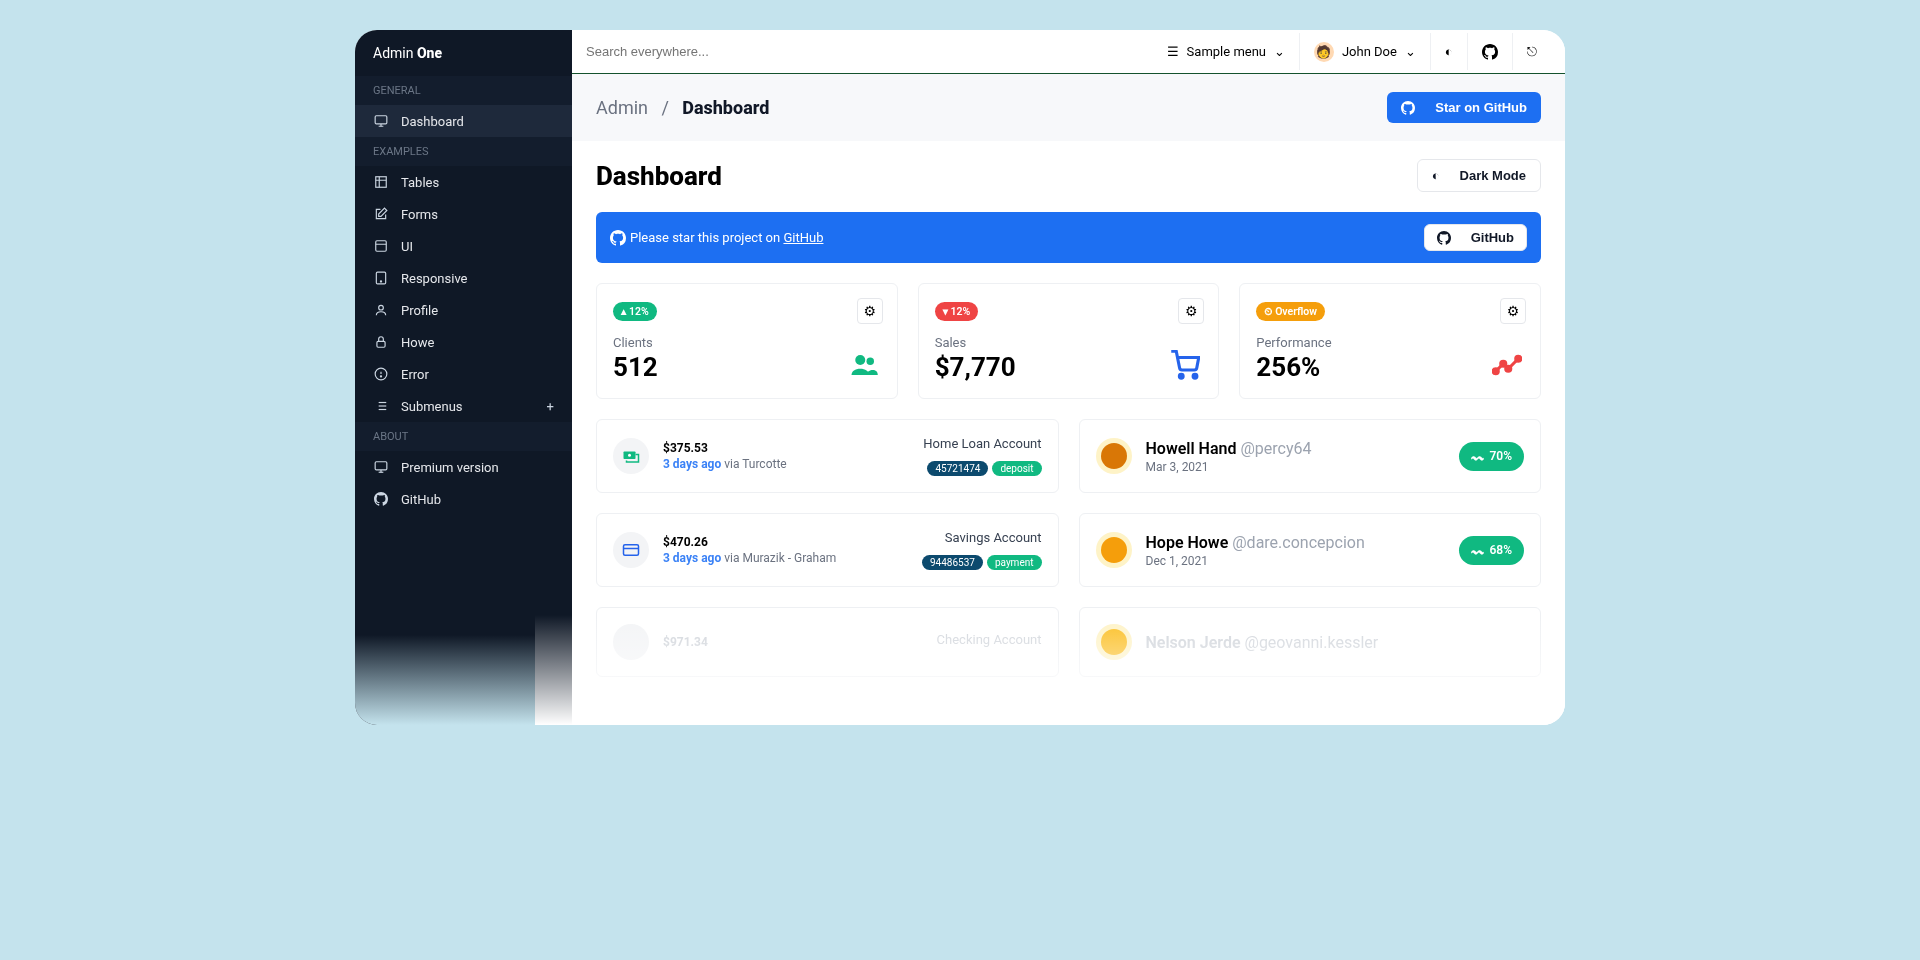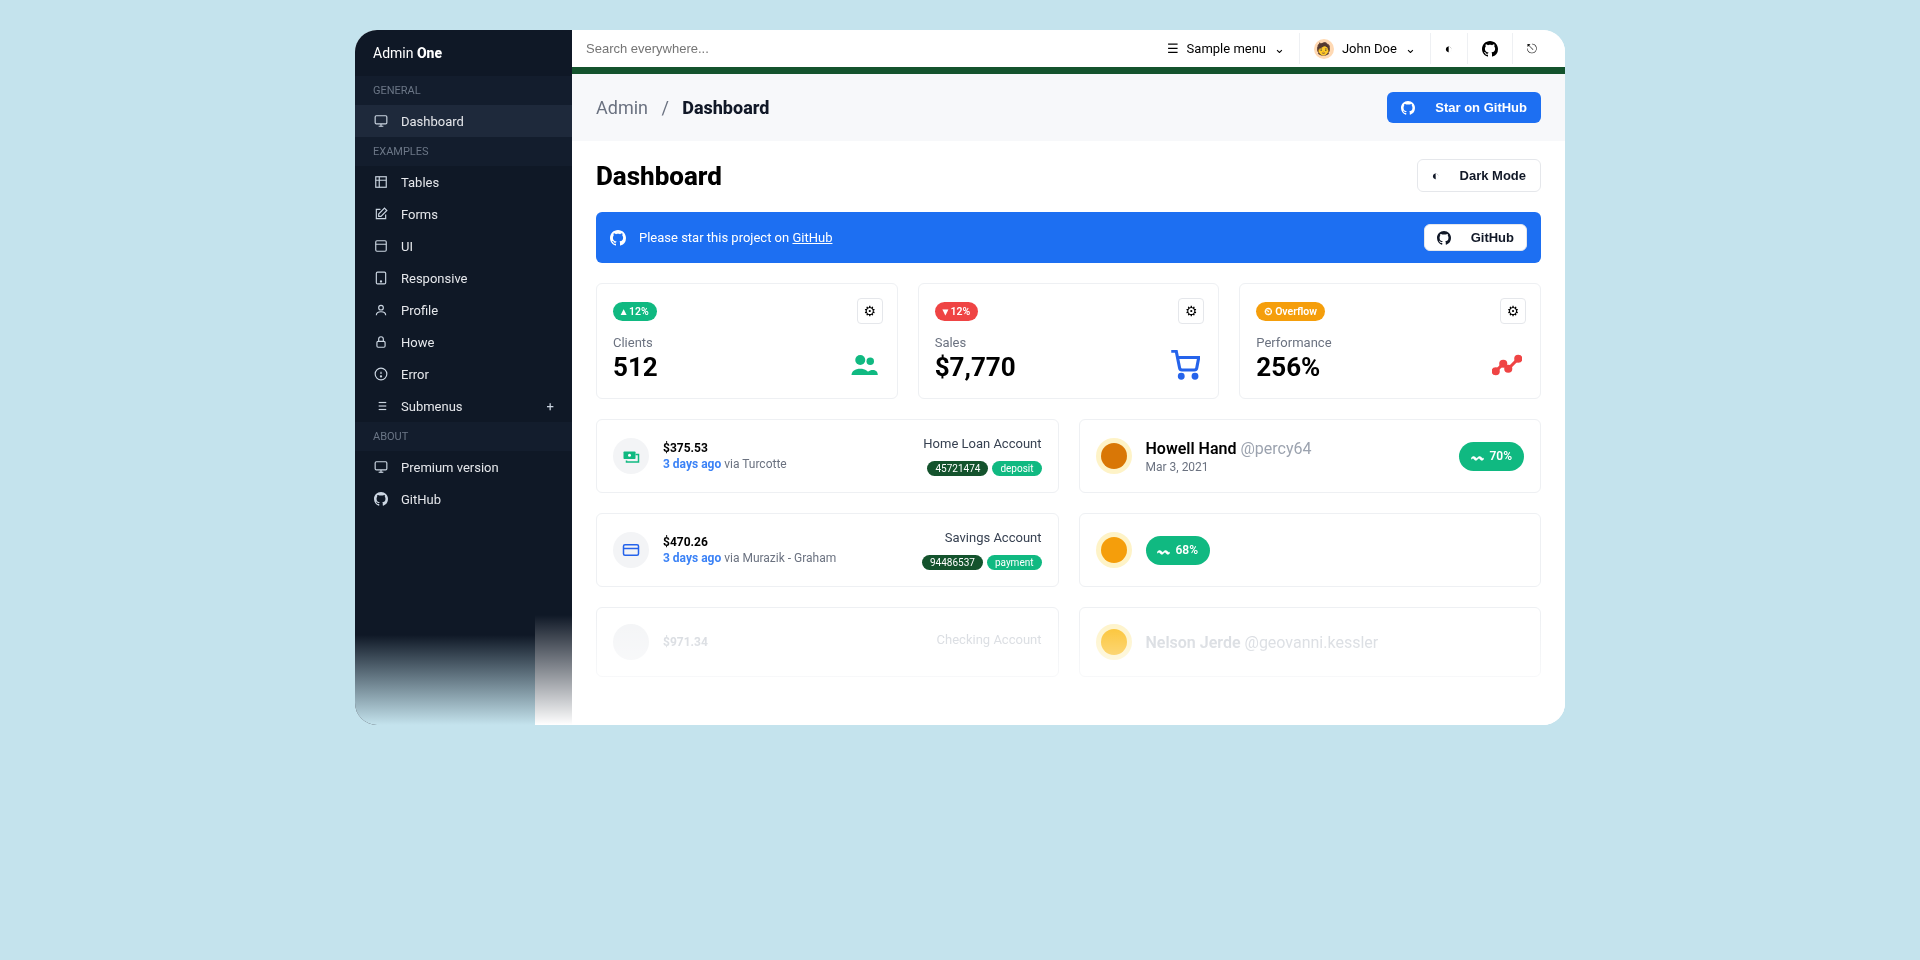--- a/index.html
+++ b/index.html
@@ -7,37 +7,37 @@
 .shell{width:1210px;background:#fff;border-radius:22px;overflow:hidden;position:relative;height:695px;display:flex}
 .sidebar{width:217px;background:#0f1826;color:#fff;display:flex;flex-direction:column;font-size:13px}
 .brand{padding:15px 18px;font-size:14px}
 .brand b{font-weight:800}
 .sec-label{padding:8px 18px;font-size:11px;color:#6b7686;background:#131d2d}
 .nav-item{display:flex;align-items:center;gap:12px;padding:8px 18px;color:#e5e7eb;cursor:pointer}
 .nav-item.active{background:#1e293b}
 .nav-item .icn{width:16px;height:16px;display:inline-flex;align-items:center;justify-content:center;color:#cbd5e1}
 .nav-item .plus{margin-left:auto;color:#cbd5e1}
 .main{flex:1;display:flex;flex-direction:column;background:#fff;min-width:0}
-.topbar{display:flex;height:44px;border-bottom:7px solid #14532d;padding:3px 14px}
+.topbar{display:flex;height:44px;border-bottom:1px solid #14532d;padding:3px 14px}
 .search{border:none;outline:none;font-size:13px;color:#6b7280;flex:0 0 auto;width:340px}
 .top-right{margin-left:auto;display:flex;align-items:center;height:100%}
 .tr-item{display:flex;align-items:center;gap:8px;padding:0 14px;height:100%;border-left:1px solid #eef0f3;font-size:13px;cursor:pointer}
 .tr-item:first-child{border-left:none}
 .tr-item.iconbox{padding:0 14px}
 .avatar-sm{width:20px;height:20px;border-radius:50%;background:#ffd9b3;display:inline-flex;align-items:center;justify-content:center;font-size:12px}
 .crumbs{display:flex;align-items:center;justify-content:space-between;padding:18px 24px;background:#f7f8fa}
 .crumbs .path{font-size:18px;color:#6b7280}
 .crumbs .path b{color:#111827;font-weight:800}
 .btn{display:inline-flex;align-items:center;gap:20px;border-radius:6px;padding:8px 14px;font-size:13px;font-weight:600;cursor:pointer;border:none}
 .btn-blue{background:#1d6ff2;color:#fff}
 .btn-white{background:#fff;color:#111827;border:1px solid #e5e7eb}
 .heading{display:flex;align-items:center;justify-content:space-between;padding:18px 24px 20px 24px}
 .heading h1{font-size:26px;font-weight:800}
 .banner{margin:0 24px;background:#1d6ff2;color:#fff;border-radius:6px;padding:12px 14px;display:flex;align-items:center;justify-content:space-between;font-size:13px}
-.banner .left{display:flex;align-items:center;gap:13px}
+.banner .left{display:flex;align-items:center;gap:4px}
 .banner a{color:#fff;text-decoration:underline}
 .cards{display:grid;grid-template-columns:repeat(3,1fr);gap:20px;padding:20px 24px}
 .card{border:1px solid #eef0f3;border-radius:6px;padding:16px;position:relative}
 .pill{display:inline-flex;align-items:center;gap:5px;font-size:10.5px;font-weight:600;padding:3px 8px;border-radius:10px;color:#fff}
 .pill.green{background:#10b981}
 .pill.red{background:#ef4444}
 .pill.amber{background:#f59e0b}
 .gear{position:absolute;top:14px;right:14px;width:26px;height:26px;border:1px solid #e5e7eb;border-radius:4px;display:flex;align-items:center;justify-content:center;cursor:pointer;font-size:14px}
 .stat-label{color:#6b7280;font-size:13px;margin-top:14px}
 .stat-value{font-size:26px;font-weight:700;margin-top:2px}
@@ -45,21 +45,21 @@
 .rows{display:grid;grid-template-columns:1fr 1fr;gap:20px;padding:0 24px 40px 24px}
 .row-card{border:1px solid #eef0f3;border-radius:6px;padding:16px;display:flex;align-items:center;gap:14px}
 .row-ic{width:36px;height:36px;border-radius:18px;background:#f3f4f6;display:flex;align-items:center;justify-content:center;font-size:16px}
 .row-mid{flex:1}
 .row-amt{font-weight:700;font-size:12px}
 .row-sub{font-size:12px;color:#6b7280;margin-top:2px}
 .row-sub b{color:#3b82f6}
 .row-right{text-align:right}
 .row-title{font-size:13px;color:#374151;margin-bottom:6px}
 .chip{display:inline-block;font-size:10px;border-radius:10px;padding:2px 8px;color:#fff;margin-left:4px}
-.chip.blue{background:#14532d}
+.chip.blue{background:#0c4a6e}
 .chip.green{background:#10b981}
 .pname{font-size:16px;font-weight:600}
 .phandle{color:#9ca3af;font-weight:400}
 .stat-badge{background:#10b981;color:#fff;border-radius:16px;padding:6px 12px;font-size:12px;font-weight:600;display:inline-flex;align-items:center;gap:6px}
 .fade{position:absolute;left:180px;right:0;bottom:0;height:110px;background:linear-gradient(to bottom,rgba(255,255,255,0),#fff)}
 .fade-side{position:absolute;left:0;bottom:0;width:180px;height:90px;background:linear-gradient(to bottom,rgba(15,24,38,0),#c4e3ed)}
 svg{display:block}
 .faded-row .row-amt,.faded-row .row-title,.faded-row .pname,.faded-row .phandle{color:#d1d5db}
 </style>
 </head>
@@ -325,20 +325,24 @@
           <div class="row-mid">
             <div class="row-amt">$470.26</div>
             <div class="row-sub"><b>3 days ago</b> via Murazik - Graham</div>
           </div>
           <div class="row-right"><div class="row-title">Savings Account</div><span class="chip blue">94486537</span><span class="chip green">payment</span></div>
         </div>
         <div class="row-card">
           <div class="row-ic" style="background:#fef3c7">
             <span style="width:26px;height:26px;border-radius:50%;background:#f59e0b;display:inline-block"></span>
           </div>
+          <div class="row-mid">
+            <div class="pname">Hope Howe <span class="phandle">@dare.concepcion</span></div>
+            <div class="row-sub">Dec 1, 2021</div>
+          </div>
           <span class="stat-badge"><span>〰</span>68%</span>
         </div>
         <div class="row-card faded-row">
           <div class="row-ic" style="color:#d1d5db"></div>
           <div class="row-mid">
             <div class="row-amt">$971.34</div>
           </div>
           <div class="row-right">
             <div class="row-title">Checking Account</div>
           </div>

